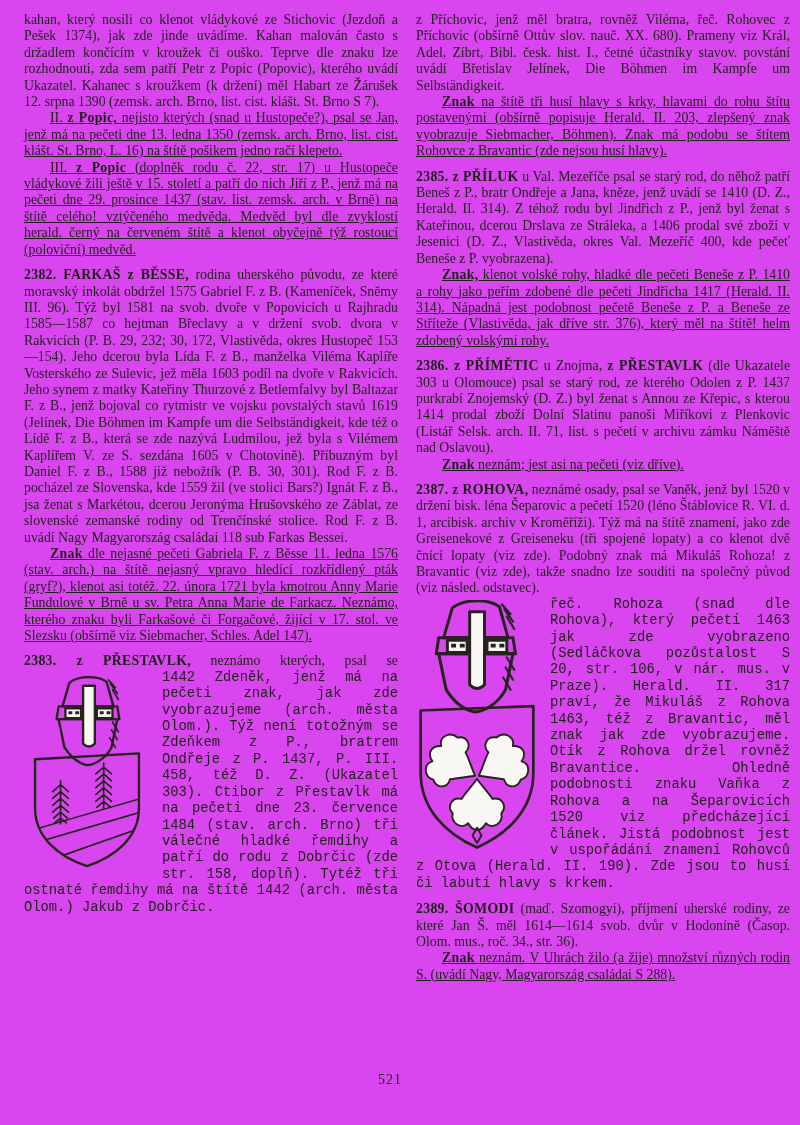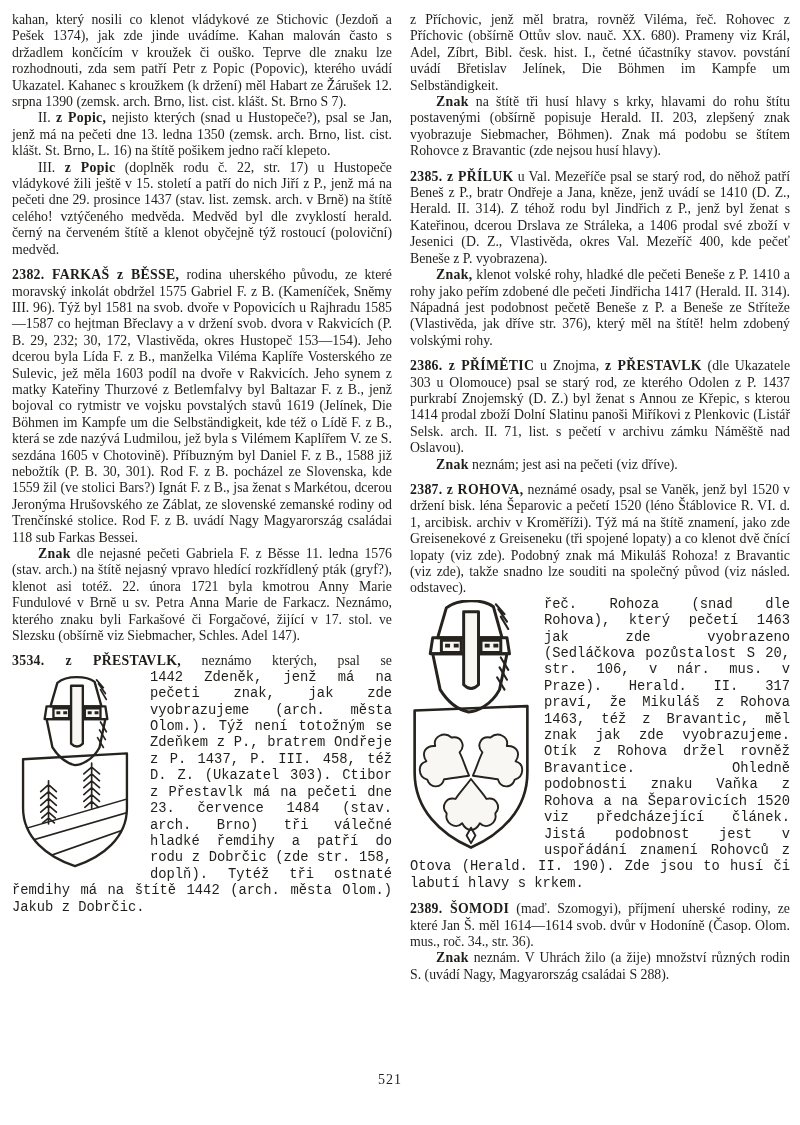--- a/index.html
+++ b/index.html
@@ -1,31 +1,31 @@
 <!DOCTYPE html>
 <html lang="cs"><head>
 <meta charset="utf-8">
 <style>
   html,body{margin:0;padding:0;background:#d8d6d0;}
   .page{
     position:relative;
     width:800px;height:1125px;
-    background:#ffffff;
+    background:#d946ef;
     color:#201e1b;
     font-family:"Liberation Serif","DejaVu Serif",serif;
     font-size:13.8px;
     line-height:16.4px;
     overflow:hidden;
     box-sizing:border-box;
-    padding:12px 10px 0 12px;
+    padding:12px 10px 0 24px;
   }
   .cols{display:flex;gap:18px;}
   .col{width:380px;text-align:justify;}
   p{margin:0;padding:0;}
-  .ind{text-indent:26px;}
+  .ind{text-indent:26px;text-decoration:underline;}
   .entry{margin-top:9px;}
   b{font-weight:bold;letter-spacing:.3px;}
   .jlast{text-align-last:justify;}
   .wrap{overflow:visible;font-family:Liberation Mono, monospace;}
   .fig{float:left;margin:3px 12px 2px 0;}
   .fig svg{display:block;}
   .arms{stroke:#26231f;fill:none;stroke-width:2.4;stroke-linejoin:round;stroke-linecap:round;}
   .arms .thin{stroke-width:1.7;}
   .arms .paper{fill:#f8f7f3;}
   .arms .ink{fill:#26231f;stroke:none;}
@@ -44,21 +44,21 @@
       <p><span>kahan, který nosili co klenot vládykové ze Stichovic (Jezdoň a Pešek 1374), jak zde jinde uvádíme. Kahan malován často s držadlem končícím v kroužek či ouško. Teprve dle znaku lze rozhodnouti, zda sem patří Petr z Popic (Popovic), kterého uvádí Ukazatel. Kahanec s kroužkem (k držení) měl Habart ze Žárušek 12. srpna 1390 (zemsk. arch. Brno, list. cist. klášt. St. Brno S 7).</span></p>
 
       <p class="ind"><span>II. </span><b>z Popic,</b><span> nejisto kterých (snad u Hustopeče?), psal se Jan, jenž má na pečeti dne 13. ledna 1350 (zemsk. arch. Brno, list. cist. klášt. St. Brno, L. 16) na štítě pošikem jedno račí klepeto.</span></p>
 
       <p class="ind"><span>III. </span><b>z Popic</b><span> (doplněk rodu č. 22, str. 17) u Hustopeče vládykové žili ještě v 15. století a patří do nich Jiří z P., jenž má na pečeti dne 29. prosince 1437 (stav. list. zemsk. arch. v Brně) na štítě celého! vztýčeného medvěda. Medvěd byl dle zvyklostí herald. černý na červeném štítě a klenot obyčejně týž rostoucí (poloviční) medvěd.</span></p>
 
       <p class="entry"><b>2382. FARKAŠ z BĚSSE,</b><span> rodina uherského původu, ze které moravský inkolát obdržel 1575 Gabriel F. z B. (Kameníček, Sněmy III. 96). Týž byl 1581 na svob. dvoře v Popovicích u Rajhradu 1585—1587 co hejtman Břeclavy a v držení svob. dvora v Rakvicích (P. B. 29, 232; 30, 172, Vlastivěda, okres Hustopeč 153—154). Jeho dcerou byla Lída F. z B., manželka Viléma Kaplíře Vosterského ze Sulevic, jež měla 1603 podíl na dvoře v Rakvicích. Jeho synem z matky Kateřiny Thurzové z Betlemfalvy byl Baltazar F. z B., jenž bojoval co rytmistr ve vojsku povstalých stavů 1619 (Jelínek, Die Böhmen im Kampfe um die Selbständigkeit, kde též o Lídě F. z B., která se zde nazývá Ludmilou, jež byla s Vilémem Kaplířem V. ze S. sezdána 1605 v Chotovině). Příbuzným byl Daniel F. z B., 1588 již nebožtík (P. B. 30, 301). Rod F. z B. pocházel ze Slovenska, kde 1559 žil (ve stolici Bars?) Ignát F. z B., jsa ženat s Markétou, dcerou Jeronýma Hrušovského ze Záblat, ze slovenské zemanské rodiny od Trenčínské stolice. Rod F. z B. uvádí Nagy Magyarország családai 118 sub Farkas Bessei.</span></p>
 
       <p class="ind"><b>Znak</b><span> dle nejasné pečeti Gabriela F. z Běsse 11. ledna 1576 (stav. arch.) na štítě nejasný vpravo hledící rozkřídlený pták (gryf?), klenot asi totéž. 22. února 1721 byla kmotrou Anny Marie Fundulové v Brně u sv. Petra Anna Marie de Farkacz. Neznámo, kterého znaku byli Farkašové či Forgačové, žijící v 17. stol. ve Slezsku (obšírně viz Siebmacher, Schles. Adel 147).</span></p>
 
-      <p class="entry jlast"><b>3534. z PŘESTAVLK,</b><span> neznámo kterých, psal se</span></p>
+      <p class="entry jlast"><b>2383. z PŘESTAVLK,</b><span> neznámo kterých, psal se</span></p>
 
       <div class="wrap">
         <div class="fig">
           <svg width="126" height="196" viewBox="0 0 114 200" class="arms">
             <defs>
               <clipPath id="ls">
                   <path d="M4,88 L110,82 L110,138 C110,168 85,188 57,197 C29,188 4,168 4,138 Z"></path>
                 </clipPath>
             </defs>
             <g>

